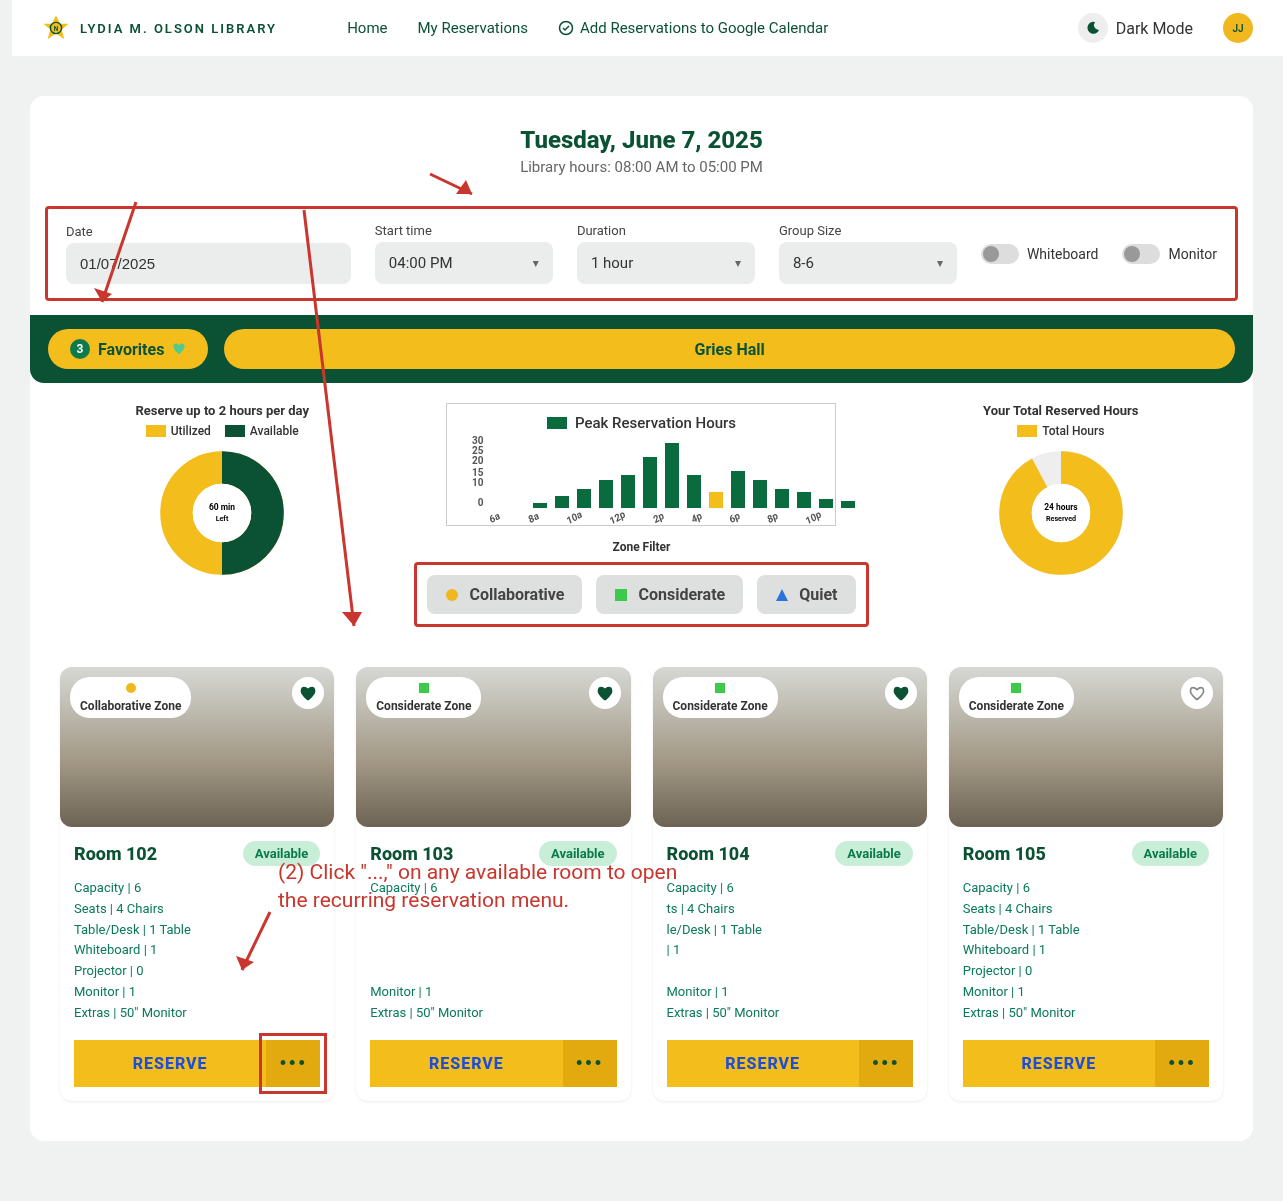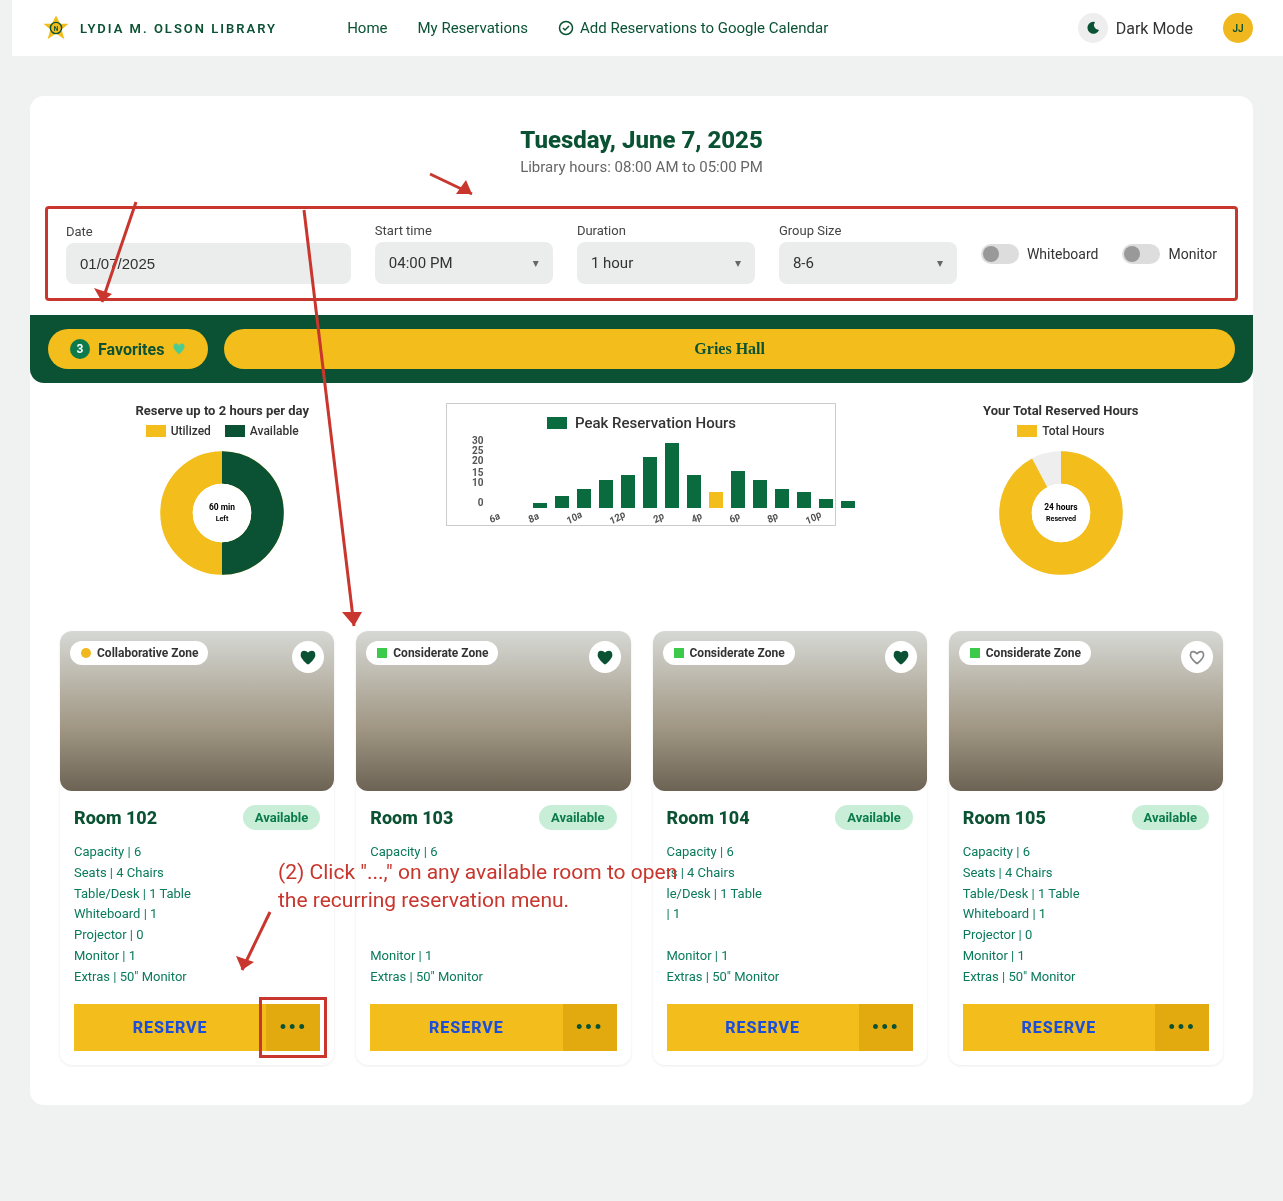--- a/index.html
+++ b/index.html
@@ -108,21 +108,21 @@
     }
     .green-strip {
       background: #0a5233;
       margin-top: 14px;
       padding: 14px 18px;
       display: flex;
       gap: 16px;
       border-radius: 0 0 14px 14px;
     }
     .pill { background: #f3bd1c; border-radius: 20px; padding: 10px 22px; font-weight: 700; color: #0a5233; display: flex; align-items: center; gap: 8px; }
-    .pill-big { flex: 1; justify-content: center; font-family: Liberation Serif, serif; }
+    .pill-big { flex: 1; justify-content: center; }
     .badge-count { background: #0d7a4b; color: #fff; width: 20px; height: 20px; border-radius: 50%; font-size: 12px; display: flex; align-items: center; justify-content: center; }
     .stats-row {
       display: flex;
       gap: 30px;
       padding: 20px 30px;
       align-items: flex-start;
     }
     .stat { flex: 1; text-align: center; font-size: 13px; font-weight: 700; color: #333; }
     .donut { width: 130px; height: 130px; margin: 10px auto; }
     .legend { display: flex; gap: 14px; justify-content: center; font-size: 12px; font-weight: 500; margin-top: 6px;}
@@ -160,21 +160,21 @@
       position: relative;
     }
     .room-img-wrap { position: relative; }
     .room-img {
       height: 160px; border-radius: 12px;
       background: linear-gradient(180deg,#d6d8d4 0%, #a19784 60%, #6c6354 100%);
       position: relative; overflow: hidden;
     }
     .zone-badge {
       position: absolute; top: 10px; left: 10px; background: #fff; border-radius: 20px;
-      padding: 5px 10px; font-size: 12px; font-weight: 700; color: #333; display: flex; align-items: center; gap: 5px;
+      padding: 5px 10px; font-size: 12px; font-weight: 700; color: #333; display: flex; align-items: center; gap: 5px; flex-direction: column;
     }
     .heart {
       position: absolute; top: 10px; right: 10px; width: 32px; height: 32px; border-radius: 50%;
       background: #fff; display: flex; align-items: center; justify-content: center;
     }
     .room-body { padding: 14px; }
     .room-head { display: flex; justify-content: space-between; align-items: center; }
     .room-name { color: #0a5233; font-weight: 800; font-size: 18px; }
     .avail { background: #c9eed8; color: #0a7a4b; font-size: 13px; font-weight: 700; padding: 5px 12px; border-radius: 16px;}
     .spec-list { margin-top: 12px; font-size: 13px; color: #0a7a5b; line-height: 1.6; }
@@ -387,20 +387,43 @@
             <div class="xlabel" style="flex: 1 1 0%; text-align: center;"></div>
             <div class="xlabel" style="flex: 1 1 0%; text-align: center;">4p</div>
             <div class="xlabel" style="flex: 1 1 0%; text-align: center;"></div>
             <div class="xlabel" style="flex: 1 1 0%; text-align: center;">6p</div>
             <div class="xlabel" style="flex: 1 1 0%; text-align: center;"></div>
             <div class="xlabel" style="flex: 1 1 0%; text-align: center;">8p</div>
             <div class="xlabel" style="flex: 1 1 0%; text-align: center;"></div>
             <div class="xlabel" style="flex: 1 1 0%; text-align: center;">10p</div>
           </div>
       </div>
+      <div class="zone-filter">
+        <div class="zone-title">Zone Filter</div>
+        <div class="zone-box">
+          <div class="zone-pill">
+            <svg width="14" height="14">
+                <circle cx="7" cy="7" r="6" fill="#f0b81e"></circle>
+              </svg>
+            <span>Collaborative</span>
+          </div>
+          <div class="zone-pill">
+            <svg width="14" height="14">
+                <rect x="1" y="1" width="12" height="12" fill="#3dc94a"></rect>
+              </svg>
+            <span>Considerate</span>
+          </div>
+          <div class="zone-pill">
+            <svg width="14" height="14">
+                <polygon points="7,1 13,13 1,13" fill="#2b73d8"></polygon>
+              </svg>
+            <span>Quiet</span>
+          </div>
+        </div>
+      </div>
     </div>
 
     <div class="stat">
       <div>Your Total Reserved Hours</div>
       <div class="legend">
         <span class="legend-item">
             <span class="sq" style="background:#f3bd1c"></span>
             <span>Total Hours</span>
           </span>
       </div>

